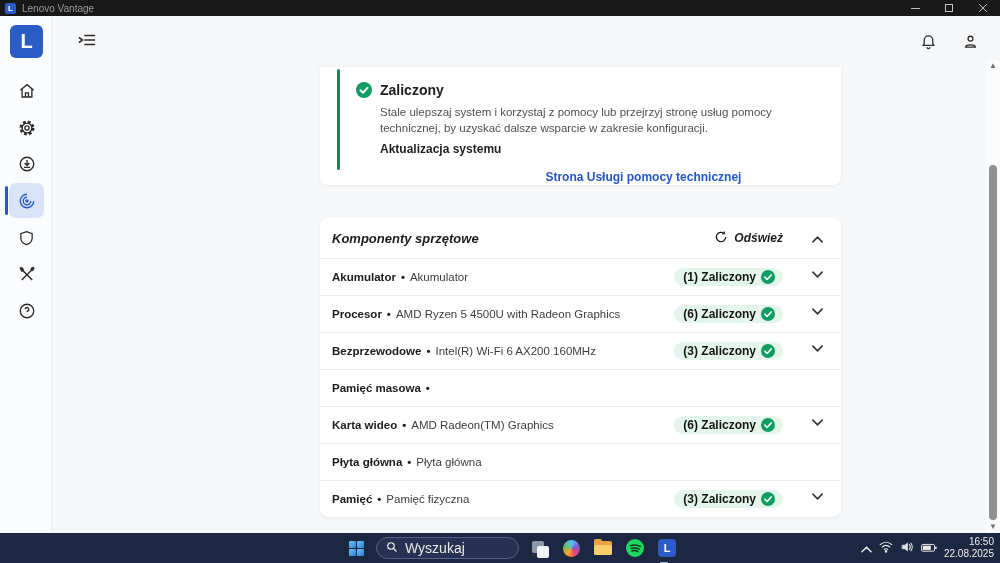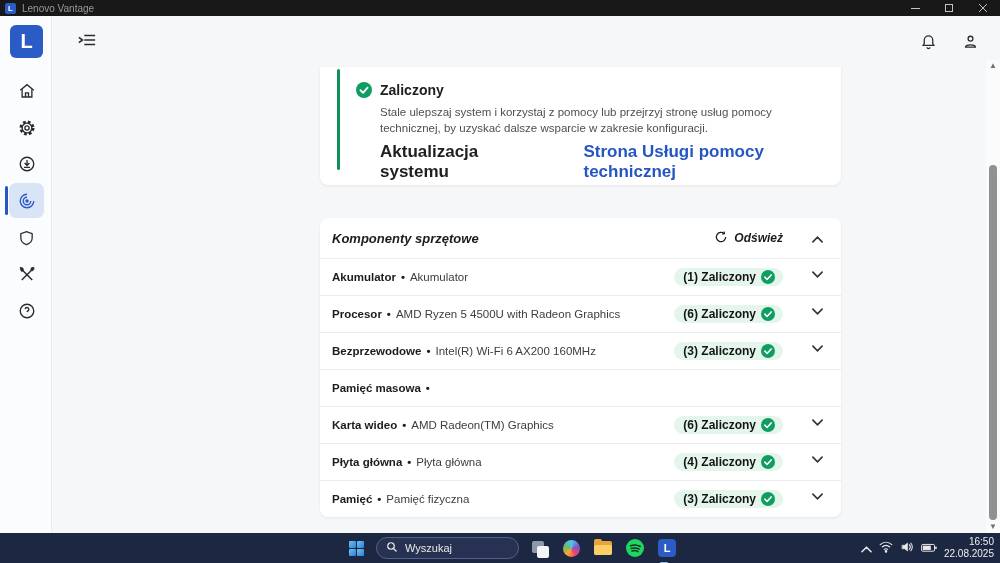--- a/index.html
+++ b/index.html
@@ -30,23 +30,23 @@
 
   .content-header-icon { position:absolute; color:#2b2b2b; }
 
   
   .card { position:absolute; background:#fff; box-shadow:0 1px 3px rgba(0,0,0,0.07); }
   .card1 { left:320px; top:51px; width:521px; height:118px; border-radius:0 0 8px 8px; }
   .card1 .green-line { position:absolute; left:17px; top:2px; width:3px; height:101px; background:#0e8f5a; border-radius:2px; }
   .card1 .check { position:absolute; left:36px; top:15px; }
   .card1 .status-title { position:absolute; left:60px; top:15px; font-size:14px; font-weight:bold; color:#202020; }
   .card1 .status-desc { position:absolute; left:60px; top:37px; width:432px; font-size:11.5px; color:#4f4f4f; line-height:1.4; }
-  .card1 .links { position:absolute; left:60px; top:75px; display:flex; gap:44px; font-size:17px; font-weight:bold; }
+  .card1 .links { position:absolute; left:60px; top:75px; display:flex; gap:44px; font-size:12px; font-weight:bold; }
   .link-dark { color:#1f1f1f; text-decoration:none; }
-  .link-blue { color:#2456c4; text-decoration:none; }
+  .link-blue { color:#2456c4; text-decoration:none;margin-top:28px; }
 
   .card2 { left:320px; top:202px; width:521px; height:299px; border-radius:8px; }
   .card2-header { height:40px; display:flex; align-items:center; padding:0 10px 0 12px;font-style:italic; }
   .card2-title { font-size:13px; font-weight:bold; color:#1c1c1c; }
   .card2-right { margin-left:auto; display:flex; align-items:center; }
   .refresh-btn { display:flex; align-items:center; gap:6px; font-size:12px; font-weight:bold; color:#1c1c1c; }
   .chev-cell { width:16px; display:flex; justify-content:center; margin-left:26px; margin-right:6px; color:#333; }
 
   .hw-row { height:37px; border-top:1px solid #ededed; display:flex; align-items:center; padding:0 10px 0 12px; font-size:11.5px; }
   .hw-name { font-weight:bold; color:#1c1c1c; white-space:nowrap; }
@@ -61,21 +61,21 @@
   .sb-arrow { position:absolute; left:0; width:14px; height:12px; color:#6f6f6f; font-size:8px; text-align:center; line-height:12px; }
   .sb-thumb { position:absolute; left:3px; top:105px; width:8px; height:355px; background:#919191; border-radius:4px; }
 
   
   .taskbar { position:absolute; left:0; top:533px; width:1000px; height:30px; background:#1c2742; display:flex; align-items:center; }
   .tb-center { position:absolute; left:344px; display:flex; align-items:center; gap:8px; height:30px; }
   .tb-icon { width:24px; height:24px; display:flex; align-items:center; justify-content:center; border-radius:4px; }
   .start-grid { width:15px; height:15px; display:grid; grid-template-columns:7px 7px; grid-template-rows:7px 7px; gap:1px; }
   .start-grid span { background:linear-gradient(135deg,#6ec4f5,#2a7fd4); border-radius:1px; }
   .search-pill { width:143px; height:22px; background:#273252; border:1px solid #56608a; border-radius:11px;
-                 display:flex; align-items:center; padding:0 9px; gap:7px; color:#e8e8e8; font-size:11px; }
+                 display:flex; align-items:center; padding:0 9px; gap:7px; color:#e8e8e8; font-size:14px; }
   .taskview-back { width:12px; height:12px; background:#8e99a8; border-radius:2px; position:absolute; left:3px; top:3px; }
   .taskview-front { width:12px; height:12px; background:#f2f4f7; border-radius:2px; position:absolute; left:8px; top:8px; }
   .copilot { width:17px; height:17px; border-radius:50%;
              background:conic-gradient(#4fc3f7,#7e57c2,#ec407a,#ffa726,#66bb6a,#4fc3f7); }
   .folder { position:relative; width:18px; height:14px; }
   .folder .back { position:absolute; left:0; top:0; width:18px; height:14px; background:#e8a33d; border-radius:2px; }
   .folder .tab { position:absolute; left:0; top:-2px; width:8px; height:4px; background:#e8a33d; border-radius:2px 2px 0 0; }
   .folder .front { position:absolute; left:0; top:4px; width:18px; height:10px; background:#fcce67; border-radius:2px; }
   .spotify { width:18px; height:18px; border-radius:50%; background:#1ed760; position:relative; }
   .vantage-tile { width:18px; height:18px; background:#2b5cc5; border-radius:4px; color:#fff; font-size:11px; font-weight:bold;
@@ -329,34 +329,20 @@
                 <path d="M1 1 L6 6 L11 1"></path>
               </svg></span>
         </div>
       </div>
     </div>
 
     <div class="hw-row">
       <span class="hw-name">Płyta główna</span>
       <span class="hw-bullet">•</span>
       <span class="hw-desc">Płyta główna</span>
-      <div class="hw-right">
-        <div class="badge">
-          <span>(4) Zaliczony</span>
-          <svg width="14" height="14" viewBox="0 0 16 16">
-              <circle cx="8" cy="8" r="8" fill="#0f9d62"></circle>
-              <path d="M4.4 8.2 L7 10.8 L11.6 5.6" fill="none" stroke="#fff" stroke-width="1.8" stroke-linecap="round" stroke-linejoin="round"></path>
-            </svg>
-        </div>
-        <div class="chev-cell">
-          <span><svg width="11" height="7" viewBox="0 0 12 7" fill="none" stroke="#333" stroke-width="1.8" stroke-linecap="round">
-                <path d="M1 1 L6 6 L11 1"></path>
-              </svg></span>
-        </div>
-      </div>
     </div>
 
     <div class="hw-row">
       <span class="hw-name">Pamięć</span>
       <span class="hw-bullet">•</span>
       <span class="hw-desc">Pamięć fizyczna</span>
       <div class="hw-right">
         <div class="badge">
           <span>(3) Zaliczony</span>
           <svg width="14" height="14" viewBox="0 0 16 16">

